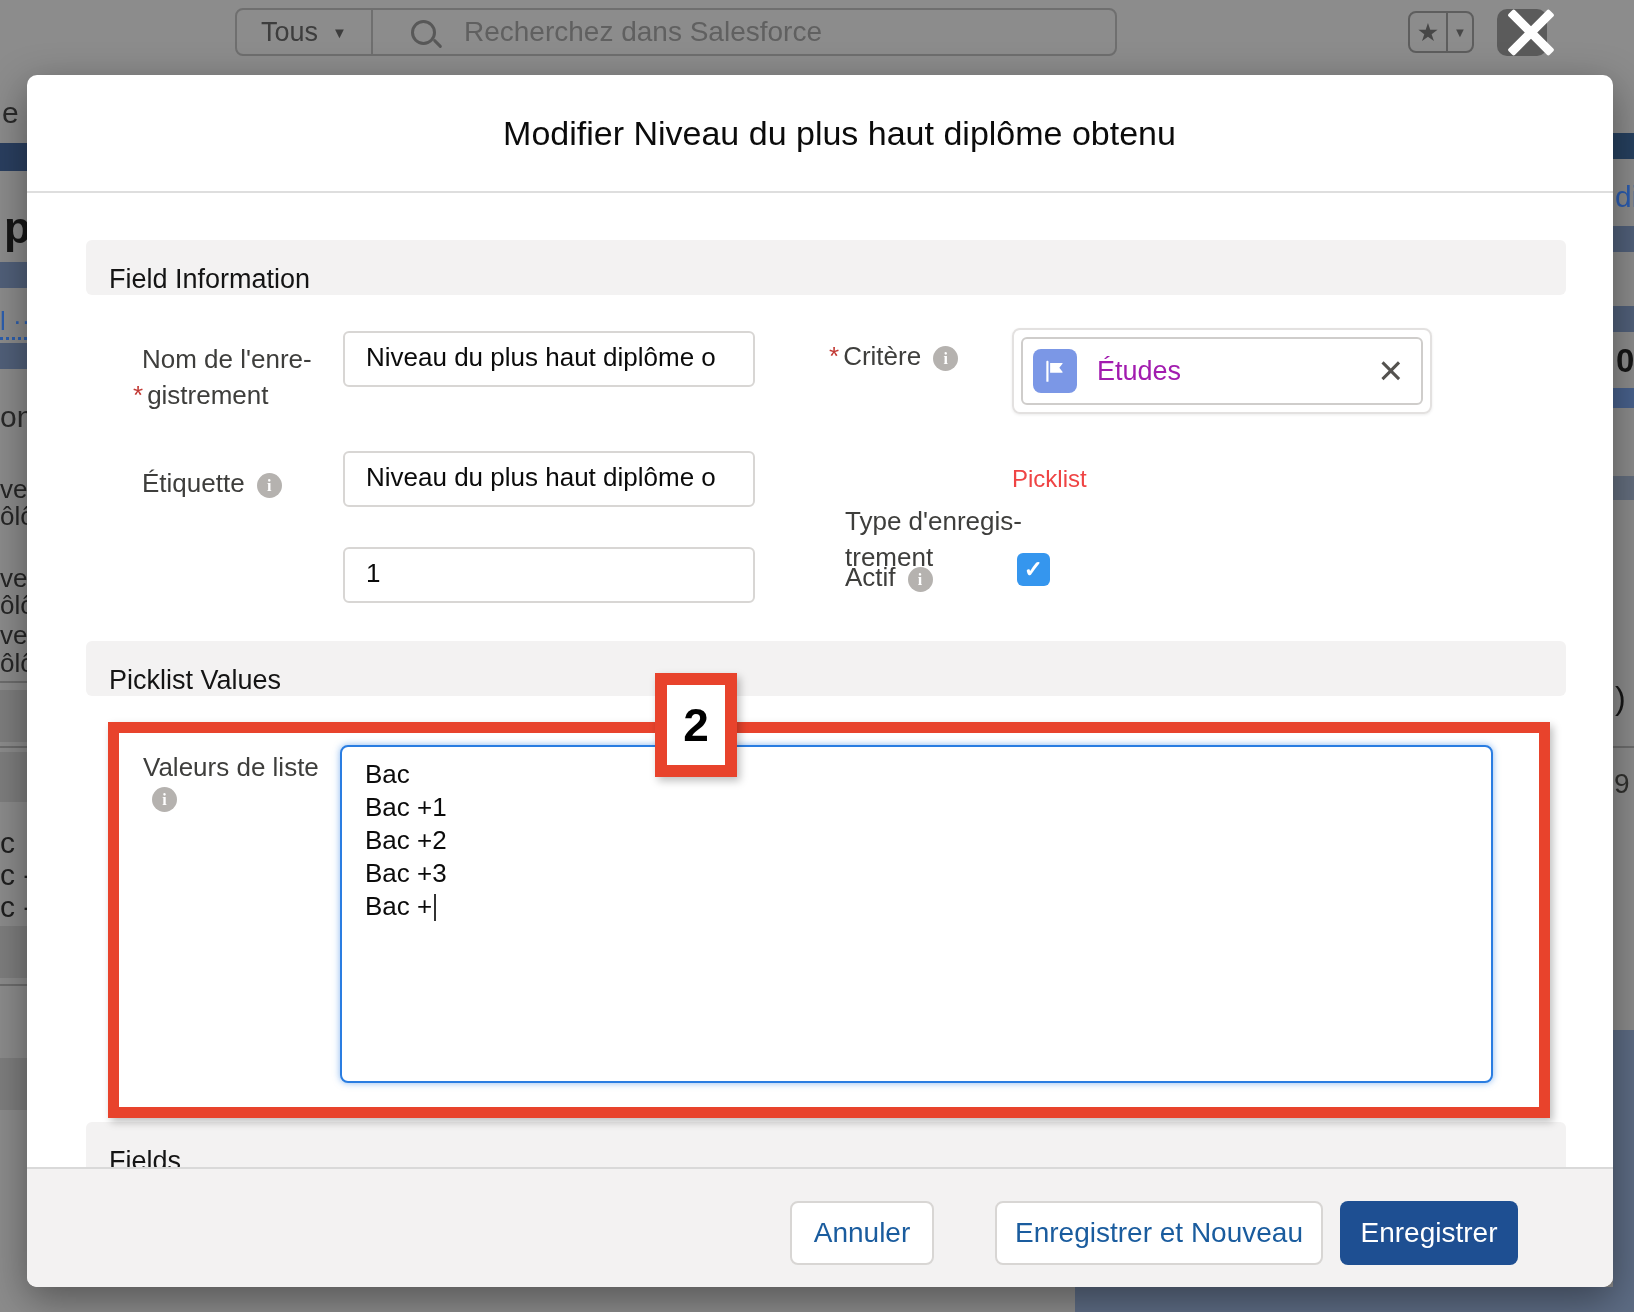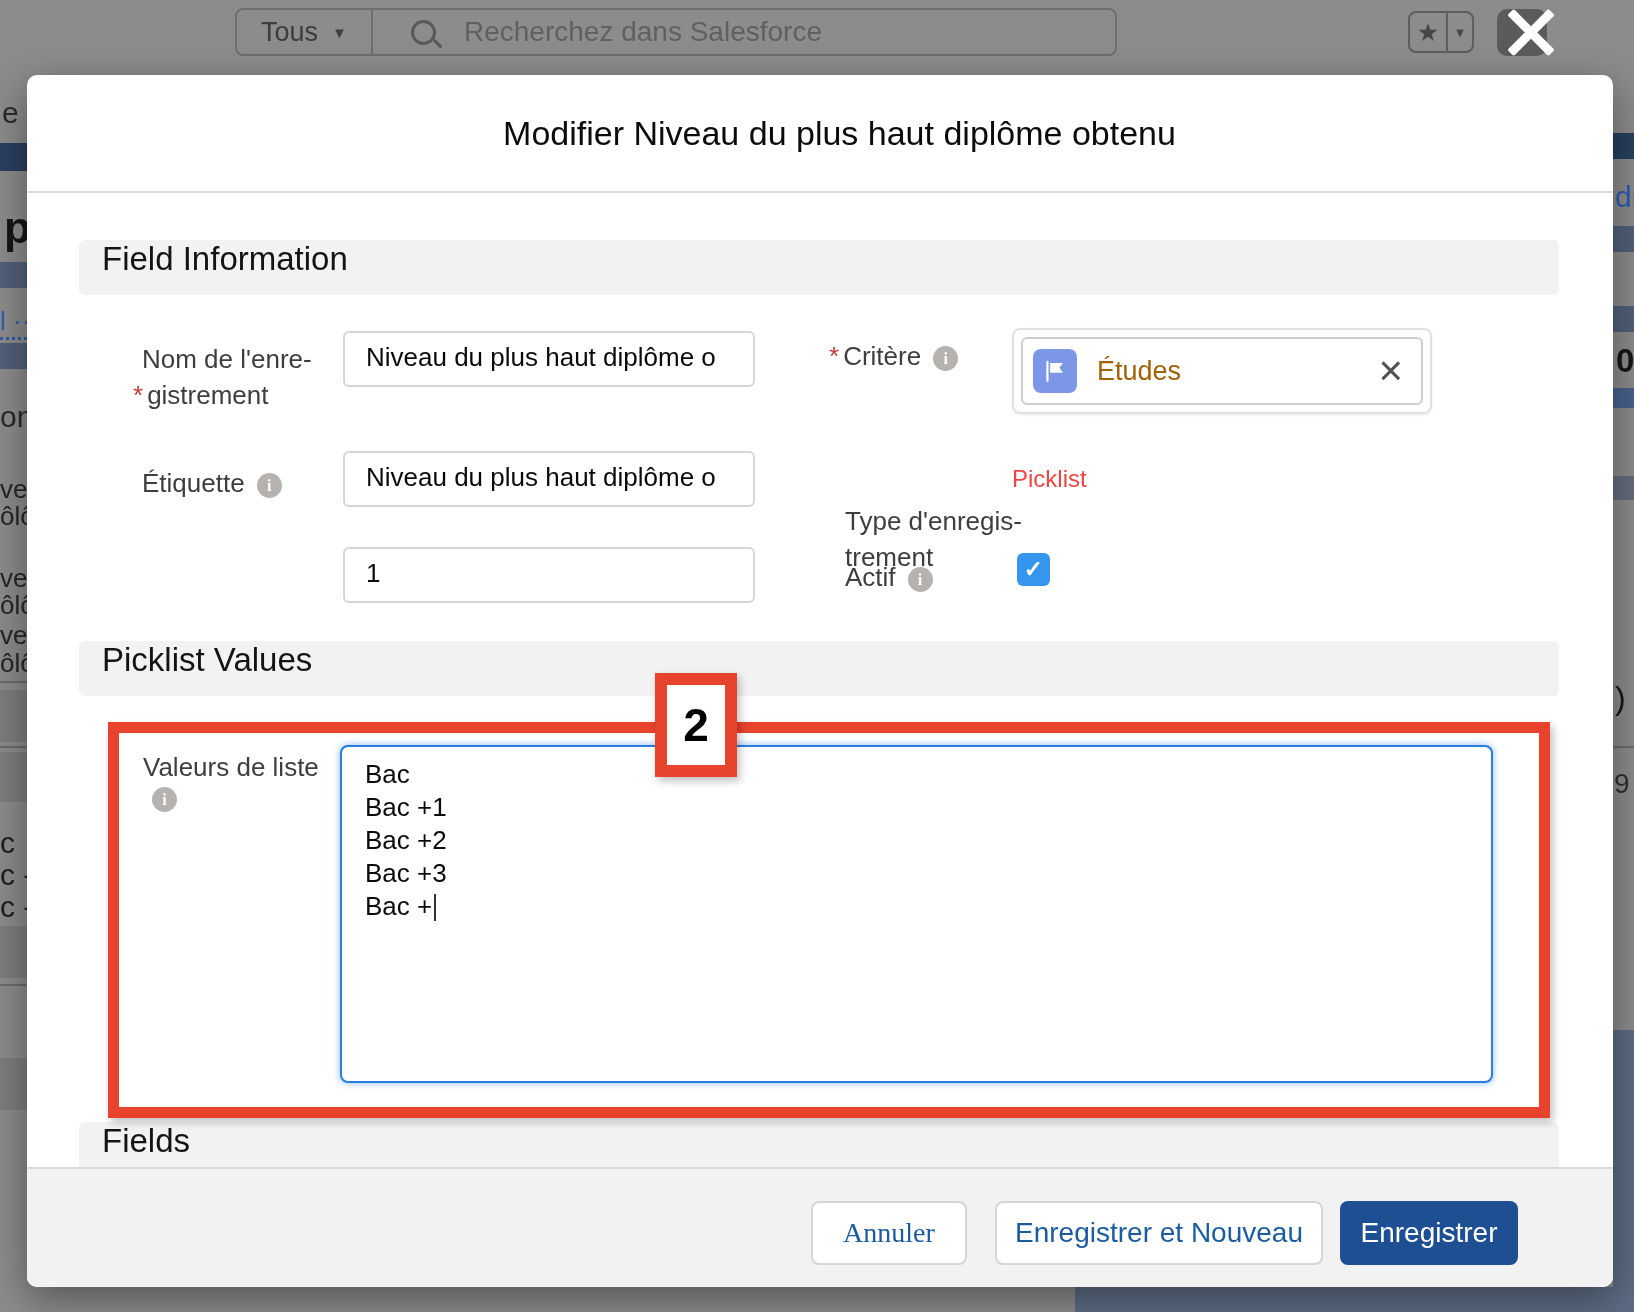--- a/index.html
+++ b/index.html
@@ -76,23 +76,23 @@
   .rf-band6{top:1030px;height:282px;background:#5d6c84;}
   .below-right{position:absolute;left:1075px;top:1287px;width:559px;height:25px;background:#5d6c84;}
 
   
   .modal{position:absolute;left:27px;top:75px;width:1586px;height:1212px;background:#fff;
          border-radius:10px;box-shadow:0 12px 40px rgba(0,0,0,.4);overflow:hidden;}
   .modal-header{height:116px;border-bottom:2px solid #dedede;display:flex;
                 align-items:center;justify-content:center;}
   .modal-title{font-size:34px;font-weight:300;color:#0b0b0b;margin-left:39px;}
 
-  .section-bar{position:absolute;left:52px;width:1480px;height:55px;background:#f3f2f2;
-               border-radius:6px;display:flex;align-items:flex-start;padding-left:23px;
-               box-sizing:border-box;font-size:33px;color:#141414;}
+  .section-bar{position:absolute;left:59px;width:1480px;height:55px;background:#f3f2f2;
+               border-radius:6px;display:flex;align-items:flex-end;padding-left:23px;
+               box-sizing:border-box;font-size:27px;color:#141414;}
   #sec-fieldinfo{top:165px;}
   #sec-picklist{top:566px;}
   #sec-fields{top:1047px;}
 
   .fld-label{position:absolute;font-size:26px;color:#3e3e3c;line-height:36px;}
   .req{color:#c23934;margin-right:4px;}
   .info{display:inline-block;width:25px;height:25px;border-radius:50%;background:#b5b2af;
         color:#fff;font-size:16px;font-weight:bold;text-align:center;line-height:25px;
         vertical-align:middle;margin-left:12px;font-family:"Liberation Serif",serif;}
   .l-indent{margin-left:9px;}
@@ -111,21 +111,21 @@
   #in-etiquette{top:376px;}
   #in-order{top:472px;}
 
   .crit-outer{position:absolute;left:985px;top:253px;width:420px;height:86px;
               border:2px solid #e3e1e0;border-radius:8px;box-sizing:border-box;padding:7px;
               box-shadow:0 1px 3px rgba(0,0,0,.08);}
   .crit-pill{height:100%;border:2px solid #cfcdcb;border-radius:6px;display:flex;
              align-items:center;box-sizing:border-box;padding:0 18px 0 10px;cursor:pointer;}
   .flag-tile{width:44px;height:44px;background:#7b97e6;border-radius:8px;display:flex;
              align-items:center;justify-content:center;margin-right:20px;flex:0 0 auto;}
-  .crit-text{font-size:27px;color:#a16207;flex:1;}
+  .crit-text{font-size:27px;color:#a21caf;flex:1;}
   .crit-x{font-size:42px;font-weight:300;color:#54524f;line-height:1;cursor:pointer;}
 
   #val-type{position:absolute;left:985px;top:390px;font-size:24px;color:#ef4444;}
   .checkbox{position:absolute;left:990px;top:478px;width:33px;height:33px;background:#3596ee;
             border-radius:6px;display:flex;align-items:center;justify-content:center;
             color:#fff;font-size:23px;font-weight:bold;cursor:pointer;}
 
   #lbl-listvalues{left:116px;top:674px;}
   #info-listvalues{position:absolute;left:125px;top:712px;margin-left:0;}
 
@@ -147,21 +147,21 @@
   .resize-handle{position:absolute;right:3px;bottom:3px;width:26px;height:26px;
                 background:repeating-linear-gradient(135deg,#9a9a9a 0 2px,transparent 2px 7px);
                 clip-path:polygon(100% 0,100% 100%,0 100%);cursor:nwse-resize;}
 
   .modal-footer{position:absolute;left:0;top:1092px;width:1586px;height:120px;
                 background:#f3f2f2;border-top:2px solid #d9d9d9;box-sizing:border-box;z-index:6;}
   .btn{position:absolute;top:32px;height:64px;border-radius:8px;font-size:28px;
        font-family:inherit;display:flex;align-items:center;justify-content:center;
        cursor:pointer;box-sizing:border-box;}
   .btn-neutral{background:#fff;border:2px solid #d8d6d4;color:#1a5c9e;}
-  #btn-cancel{left:784px;width:156px;font-family:Liberation Serif, serif;}
+  #btn-cancel{left:763px;width:144px;}
   #btn-savenew{left:968px;width:328px;}
   #btn-save{left:1313px;width:178px;background:#1e4f92;border:none;color:#fff;}
 </style>
 </head>
 <body>
 
 <div id="canvas">
 
   <div class="search-box">
     <div class="scope-seg">

